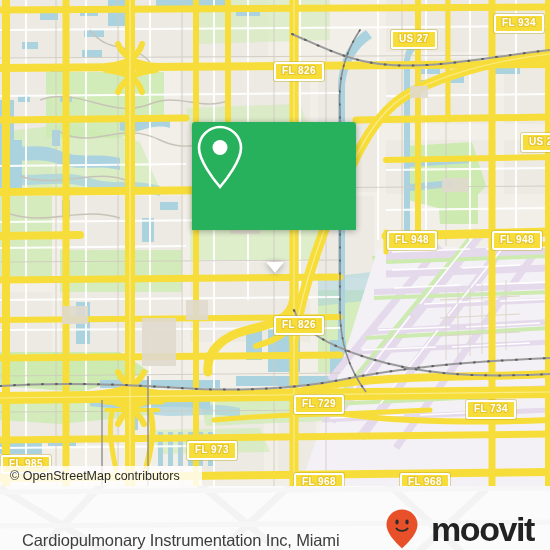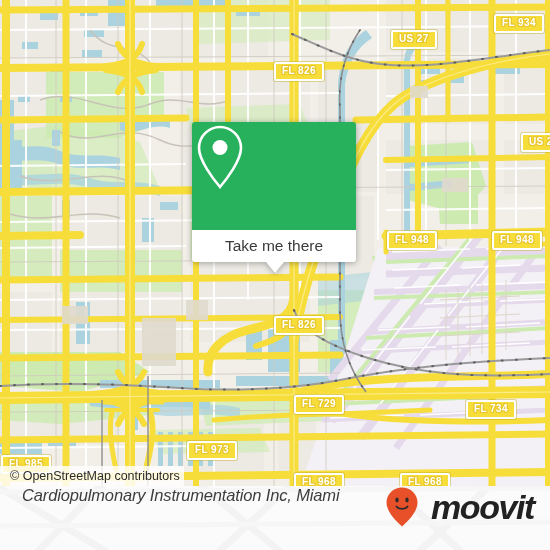--- a/index.html
+++ b/index.html
@@ -38,21 +38,21 @@
   }
 
   
   #attribution {
     position: absolute; left: 0; top: 466px;
     height: 20px;
     background: rgba(255,255,255,.82);
     color: #2b2b2b;
     font-size: 12.5px;
     line-height: 20px;
-    padding: 0 4px 0 10px;
+    padding: 0 22px 0 10px;
     white-space: nowrap;
   }
 
   
   #callout {
     position: absolute; left: 192px; top: 122px; width: 164px;
     filter: drop-shadow(0 1px 3px rgba(0,0,0,.33));
   }
   #callout-green {
     height: 108px;
@@ -81,23 +81,22 @@
     position: absolute; left: 0; top: 486px; width: 550px; height: 64px;
     background: #fbfbfb;
     overflow: hidden;
   }
   #footer-watermark {
     position: absolute; left: 0; top: 0; width: 550px; height: 64px;
     opacity: .30;
   }
   #footer-inner {
     position: relative; z-index: 2;
-    height: 64px; display: flex; align-items: flex-start;
+    height: 64px; display: flex; align-items: flex-end;
     padding: 0 16px 0 22px;
-    font-style: italic;
   }
   #place-title {
     flex: 1;
     color: #3d3d3d;
     font-size: 16.5px;
     white-space: nowrap;
     letter-spacing: -.15px;
   }
   #brand { display: flex; align-items: center; gap: 12px; }
   #brand-word {
@@ -460,21 +459,20 @@
         <div class="shield" style="left: 400px; top: 473px;">FL 968</div>
       </div>
 
     <div id="callout">
       <div id="callout-green">
         <svg width="56" height="70" viewBox="0 0 56 70">
           <path d="M28 5 C16.4 5 7 14.4 7 26 C7 38.6 22 58 28 65 C34 58 49 38.6 49 26 C49 14.4 39.6 5 28 5 Z" fill="none" stroke="#ffffff" stroke-width="2.6"></path>
           <circle cx="28" cy="25.5" r="7.5" fill="#ffffff"></circle>
         </svg>
       </div>
-      <div id="callout-white">Take me there</div>
       <div id="callout-tail"></div>
     </div>
 
     <div id="attribution">© OpenStreetMap contributors</div>
   </div>
 
   <div id="footer">
     <svg id="footer-watermark" viewBox="0 0 550 64">
       <rect x="0" y="0" width="550" height="64" fill="#fbfbfb"></rect>
       <g stroke="#e3e3e3" fill="none" stroke-width="7">

